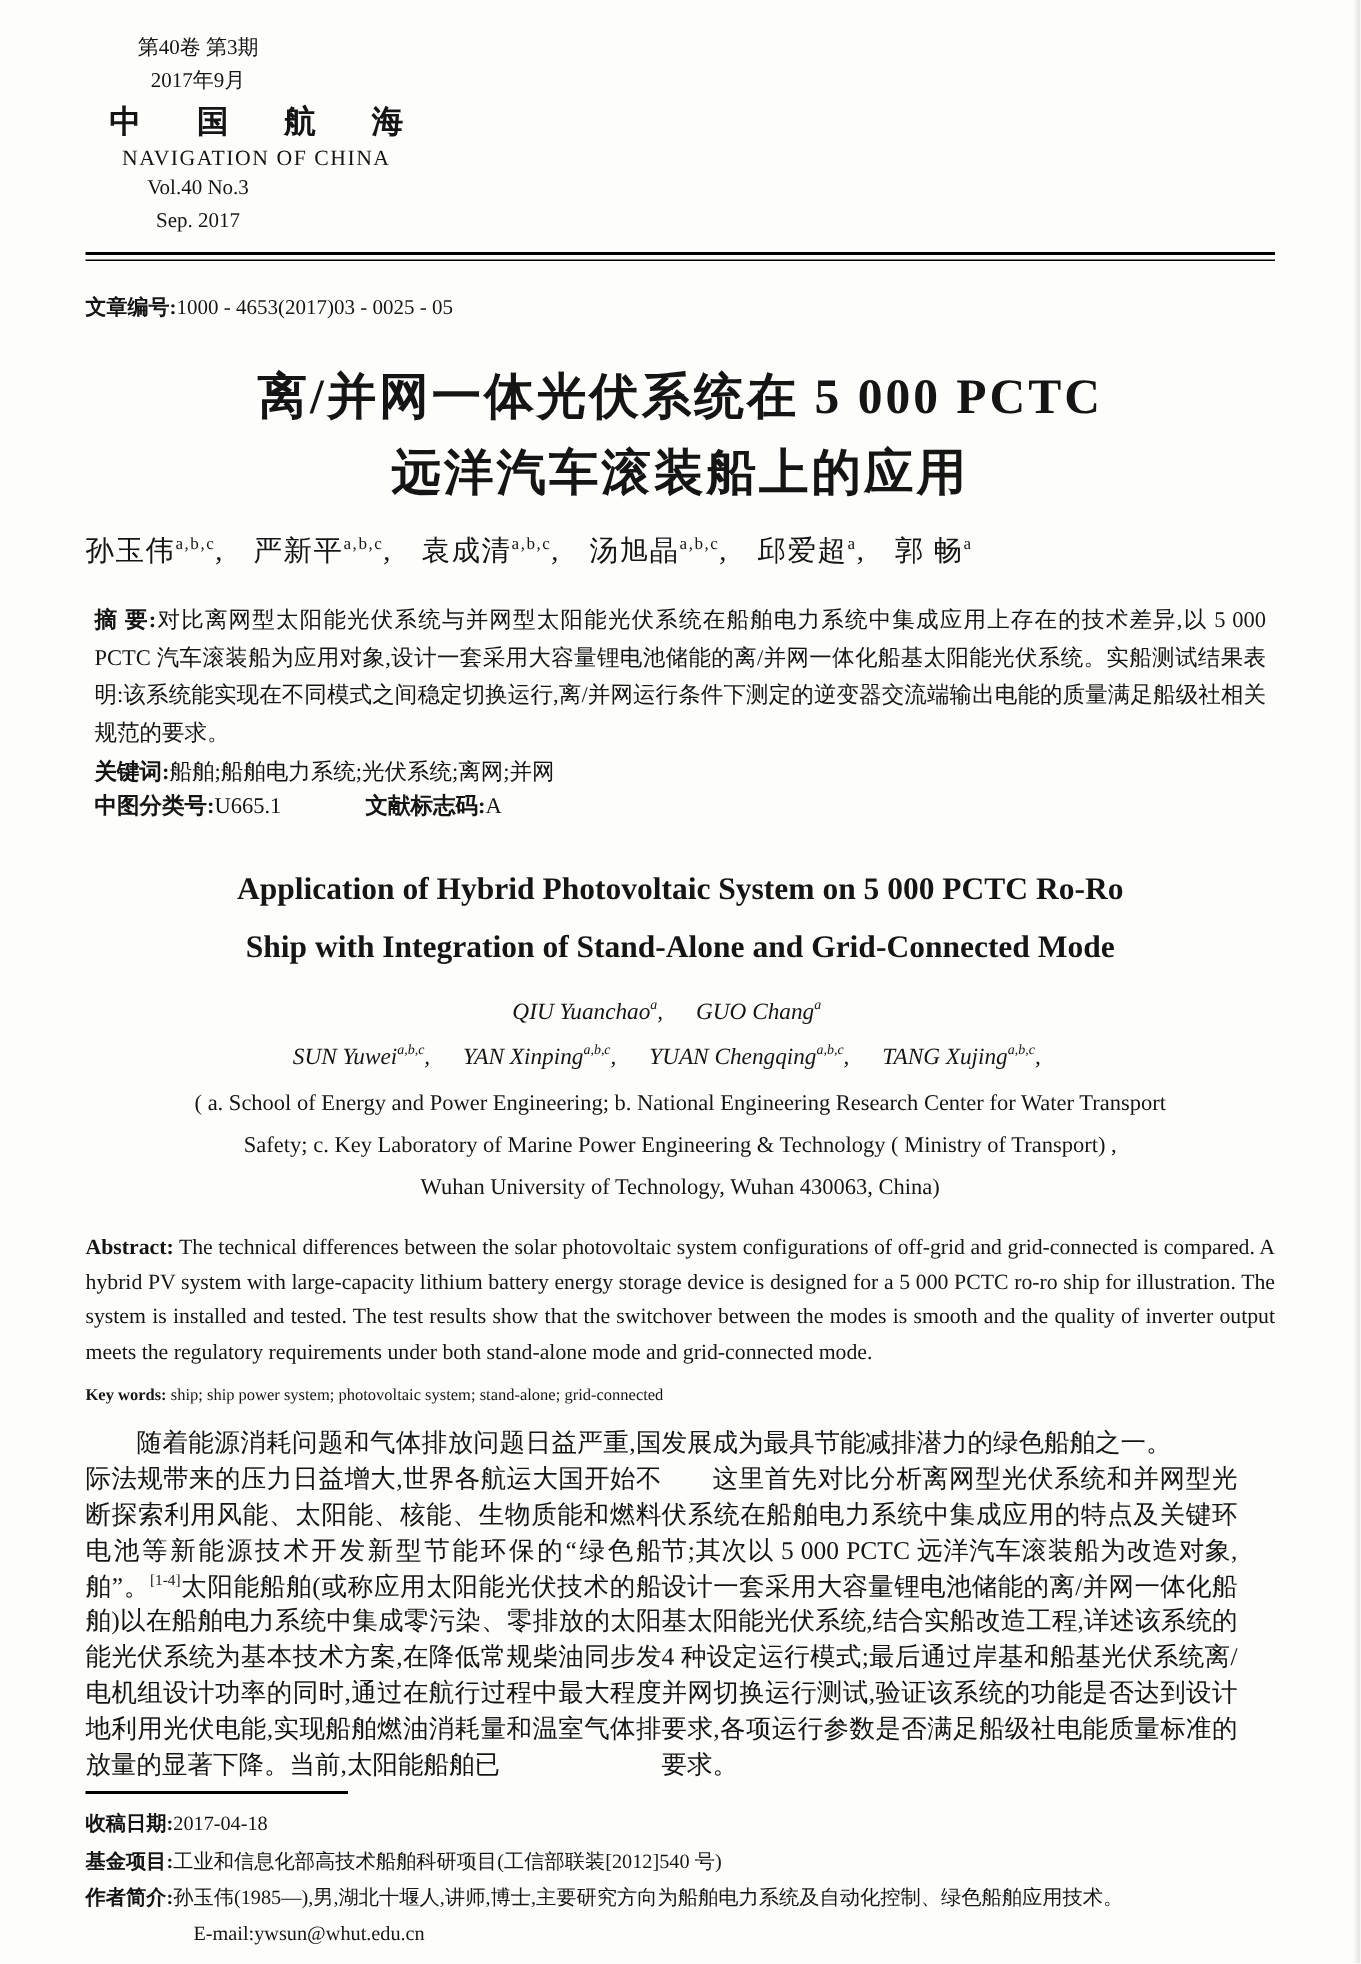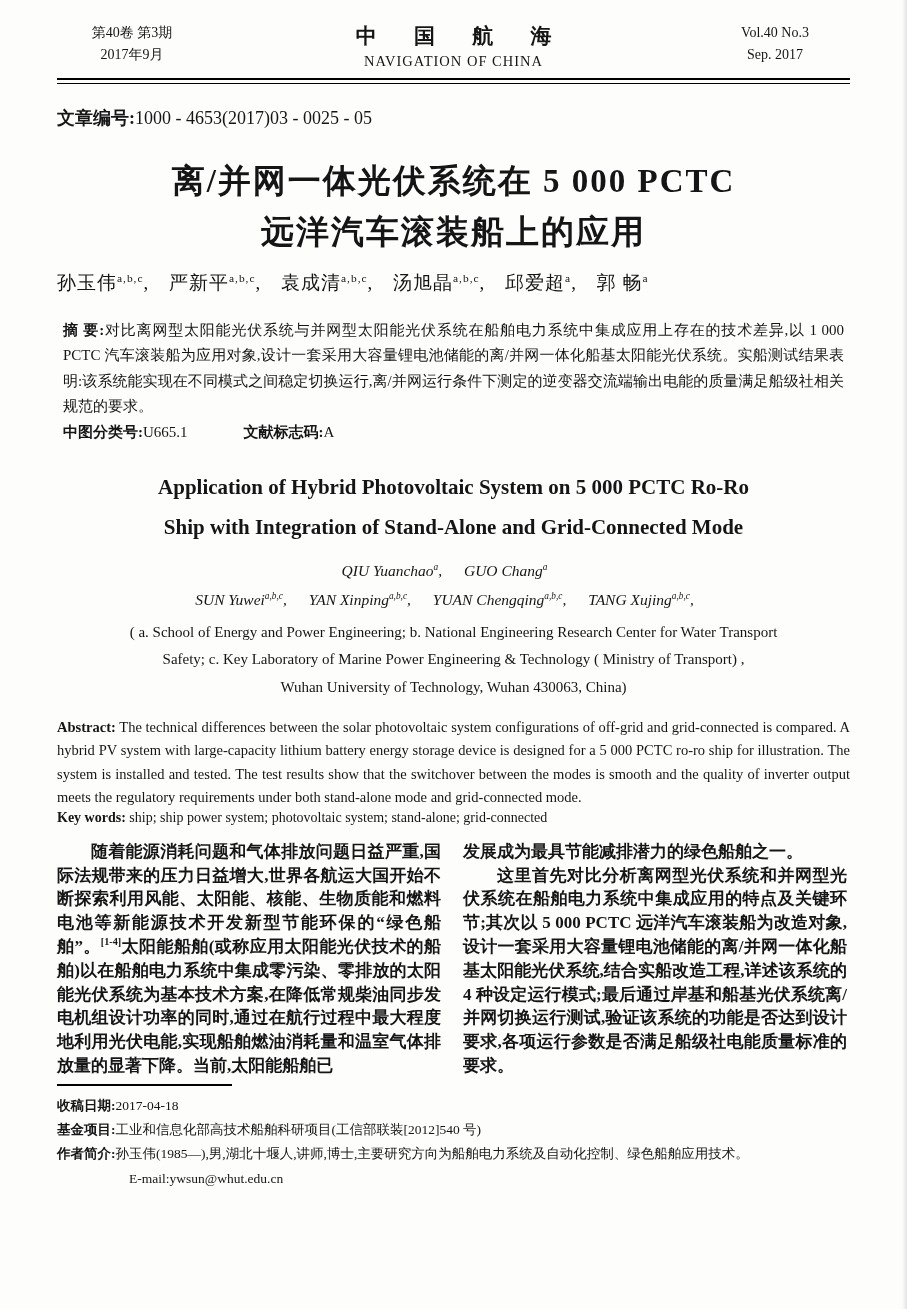--- a/index.html
+++ b/index.html
@@ -10,30 +10,30 @@
     font-family:"Liberation Serif","DejaVu Serif",serif;
     position:relative;
     overflow:hidden;
   }
   .page{
     box-sizing:border-box;
     width:907px;height:1309px;
     padding:22px 57px 20px 57px;
   }
   
-  .jheader{display:flex;justify-content:space-between;align-items:flex-start;}
+  .jheader{display:flex;justify-content:space-between;align-items:flex-start;flex-direction:column;}
   .jh-left,.jh-right{font-size:14px;line-height:1.6;width:150px;}
   .jh-left{text-align:center;}
   .jh-right{text-align:center;}
   .jh-center{text-align:center;flex:1;}
   .jh-cn{font-size:21px;font-weight:bold;letter-spacing:16px;text-indent:16px;}
   .jh-en{font-size:14.5px;margin-top:3px;letter-spacing:1px;}
   .double-rule{margin-top:8px;border-top:2.5px solid #000;border-bottom:1.5px solid #000;height:3px;}
   
-  .article-no{margin-top:22px;font-size:18px;}
+  .article-no{margin-top:22px;font-size:14px;}
   .article-no b{font-weight:bold;}
   
   .title-cn{margin-top:26px;text-align:center;font-size:33px;font-weight:bold;line-height:1.55;letter-spacing:2px;font-family:Liberation Serif, serif;}
   
   .authors-cn{margin-top:12px;text-align:left;font-size:19px;letter-spacing:1px;}
   .authors-cn .sep{margin-right:14px;}
   sup{font-size:60%;vertical-align:super;line-height:0;}
   
   .affil-cn{margin-top:10px;text-align:center;font-size:16px;line-height:1.95;}
   
@@ -43,23 +43,23 @@
   .clc{margin-top:4px;font-size:15px;padding:0 6px;}
   .clc .gap{display:inline-block;width:56px;}
   
   .title-en{margin-top:26px;text-align:center;font-size:21px;font-weight:bold;line-height:1.9;font-family:Liberation Serif, serif;}
   .authors-en{margin-top:8px;text-align:center;font-size:15.5px;font-style:italic;line-height:1.9;}
   .authors-en .sep{margin-right:18px;}
   .affil-en{margin-top:4px;text-align:center;font-size:15px;line-height:1.85;}
   
   .abs-en{margin-top:14px;font-size:14.5px;line-height:1.62;text-align:justify;}
   .abs-en .lbl,.kw-en .lbl{font-weight:bold;font-style:normal;}
-  .kw-en{margin-top:0;font-size:14px;}
+  .kw-en{margin-top:10px;font-size:11px;}
   
-  .body-cols{margin-top:14px;display:flex;gap:22px;font-weight:bold;}
+  .body-cols{margin-top:14px;display:flex;}
   .col{width:384px;font-size:17px;line-height:1.4;text-align:justify;}
   .col p{margin:0;}
   .col p.indent{text-indent:2em;}
   
   .foot-rule{margin-top:6px;width:175px;border-top:2.5px solid #000;}
   .footnotes{margin-top:8px;font-size:13.5px;line-height:1.8;}
   .footnotes .lbl{font-weight:bold;}
   .footnotes .email{padding-left:72px;}
   
   .scan-edge{position:absolute;top:0;right:0;width:5px;height:1309px;background:linear-gradient(to right,rgba(0,0,0,0),rgba(0,0,0,0.10));}
@@ -98,21 +98,24 @@
     <span><span>孙玉伟</span><sup>a,b,c</sup><span class="sep">,</span></span>
     <span><span>严新平</span><sup>a,b,c</sup><span class="sep">,</span></span>
     <span><span>袁成清</span><sup>a,b,c</sup><span class="sep">,</span></span>
     <span><span>汤旭晶</span><sup>a,b,c</sup><span class="sep">,</span></span>
     <span><span>邱爱超</span><sup>a</sup><span class="sep">,</span></span>
     <span><span>郭  畅</span><sup>a</sup><span class="sep"></span></span>
   </div>
 
 
   <div class="abs-cn">
-    <span class="lbl">摘  要:</span><span>对比离网型太阳能光伏系统与并网型太阳能光伏系统在船舶电力系统中集成应用上存在的技术差异,以 1 000 PCTC 汽车滚装船为应用对象,设计一套采用大容量锂电池储能的离/并网一体化船基太阳能光伏系统。实船测试结果表明:该系统能实现在不同模式之间稳定切换运行,离/并网运行条件下测定的逆变器交流端输出电能的质量满足船级社相关规范的要求。</span>
+    <span class="lbl">摘  要:</span><span>对比离网型太阳能光伏系统与并网型太阳能光伏系统在船舶电力系统中集成应用上存在的技术差异,以 5 000 PCTC 汽车滚装船为应用对象,设计一套采用大容量锂电池储能的离/并网一体化船基太阳能光伏系统。实船测试结果表明:该系统能实现在不同模式之间稳定切换运行,离/并网运行条件下测定的逆变器交流端输出电能的质量满足船级社相关规范的要求。</span>
+  </div>
+  <div class="kw-cn">
+    <span class="lbl">关键词:</span><span>船舶;船舶电力系统;光伏系统;离网;并网</span>
   </div>
   <div class="clc">
     <span class="lbl">中图分类号:</span><span>U665.1</span><span class="gap"></span><span class="lbl">文献标志码:</span><span>A</span>
   </div>
 
   <div class="title-en">
     <div>Application of Hybrid Photovoltaic System on 5 000 PCTC Ro-Ro</div>
     <div>Ship with Integration of Stand-Alone and Grid-Connected Mode</div>
   </div>
 

